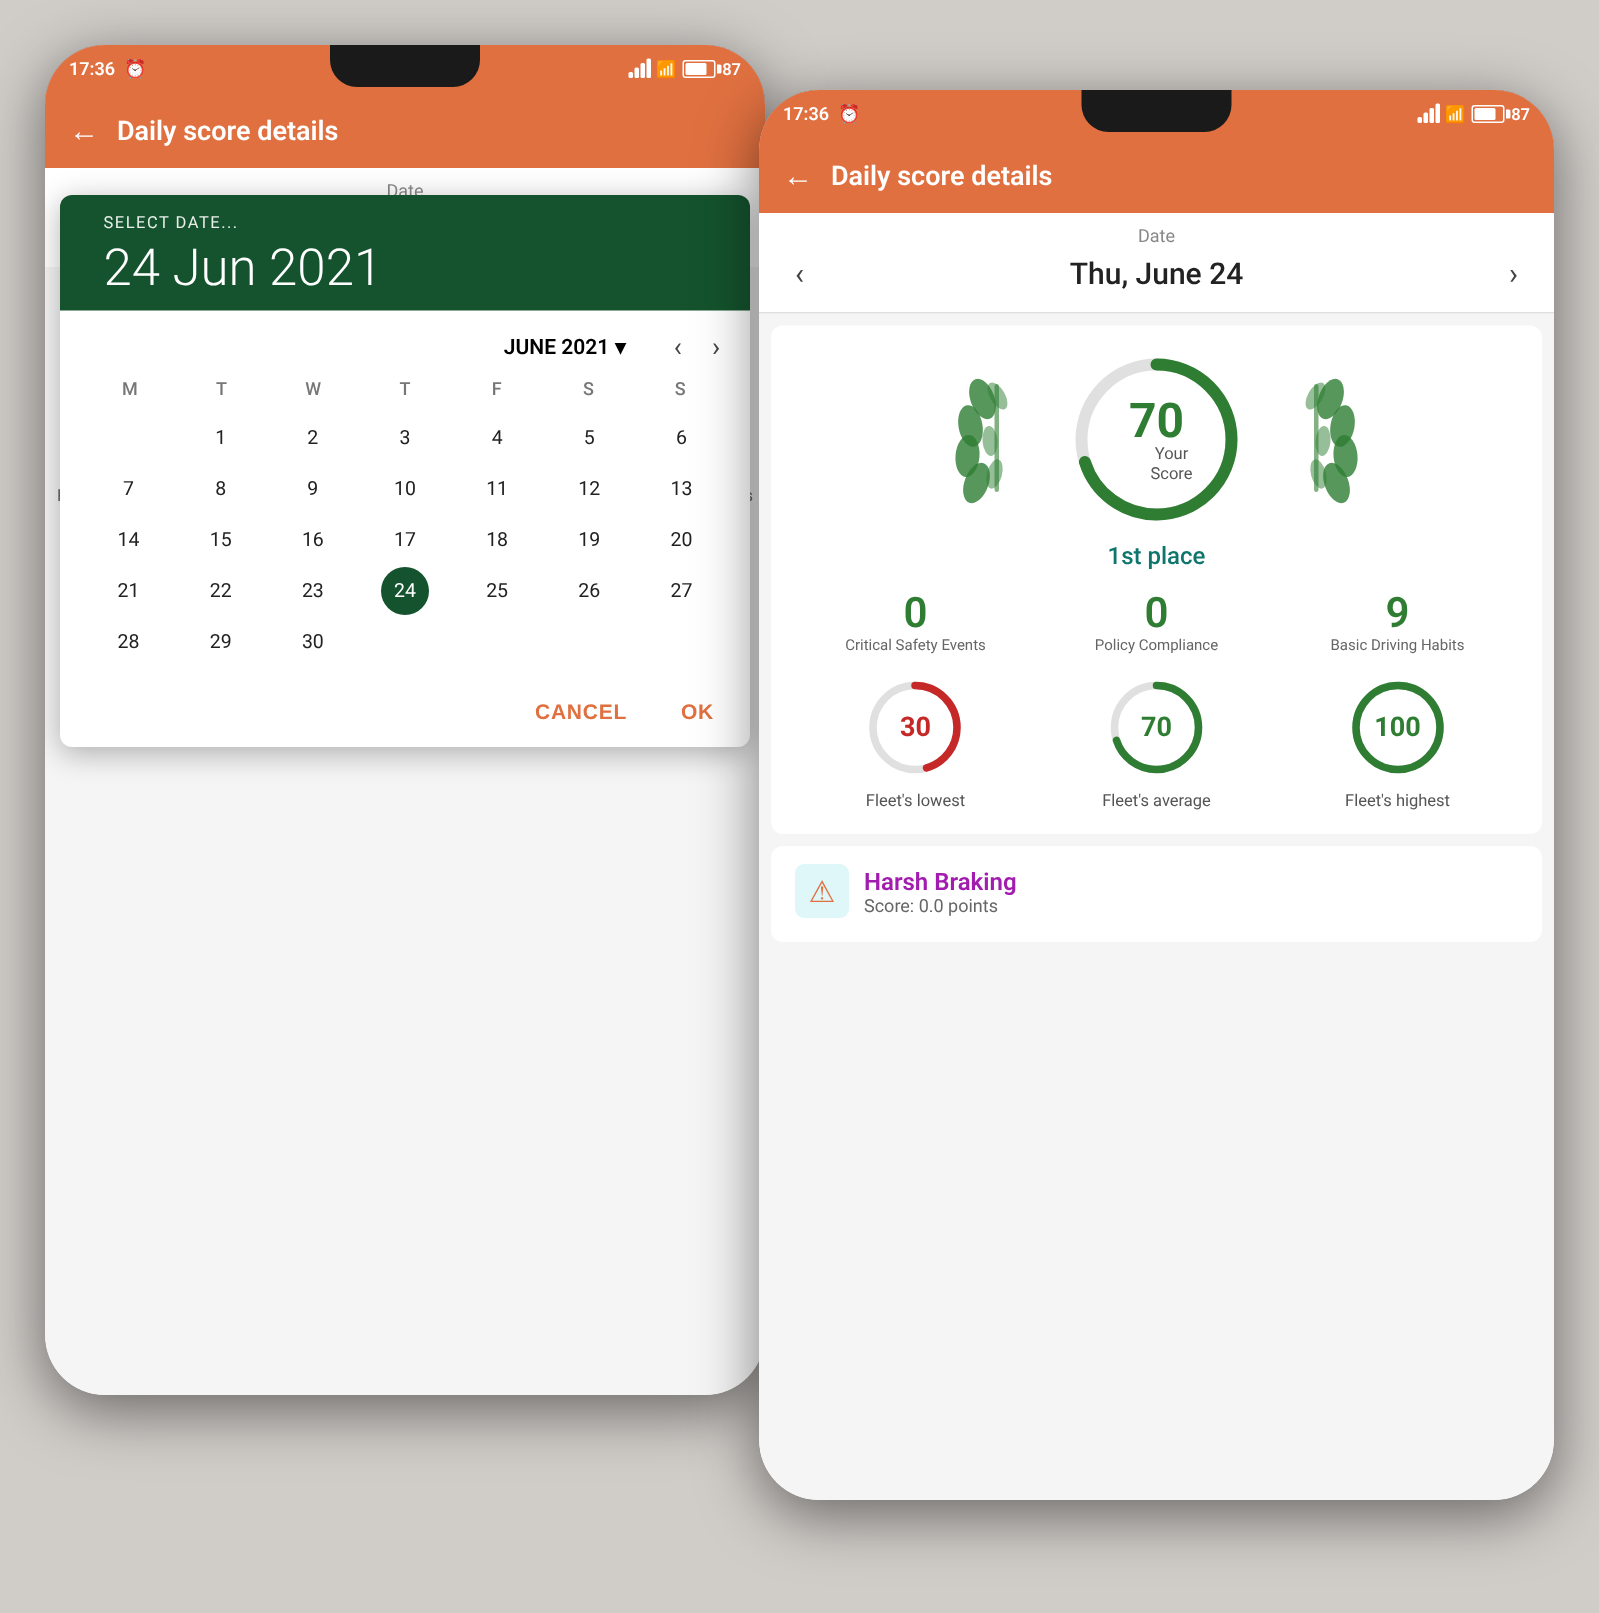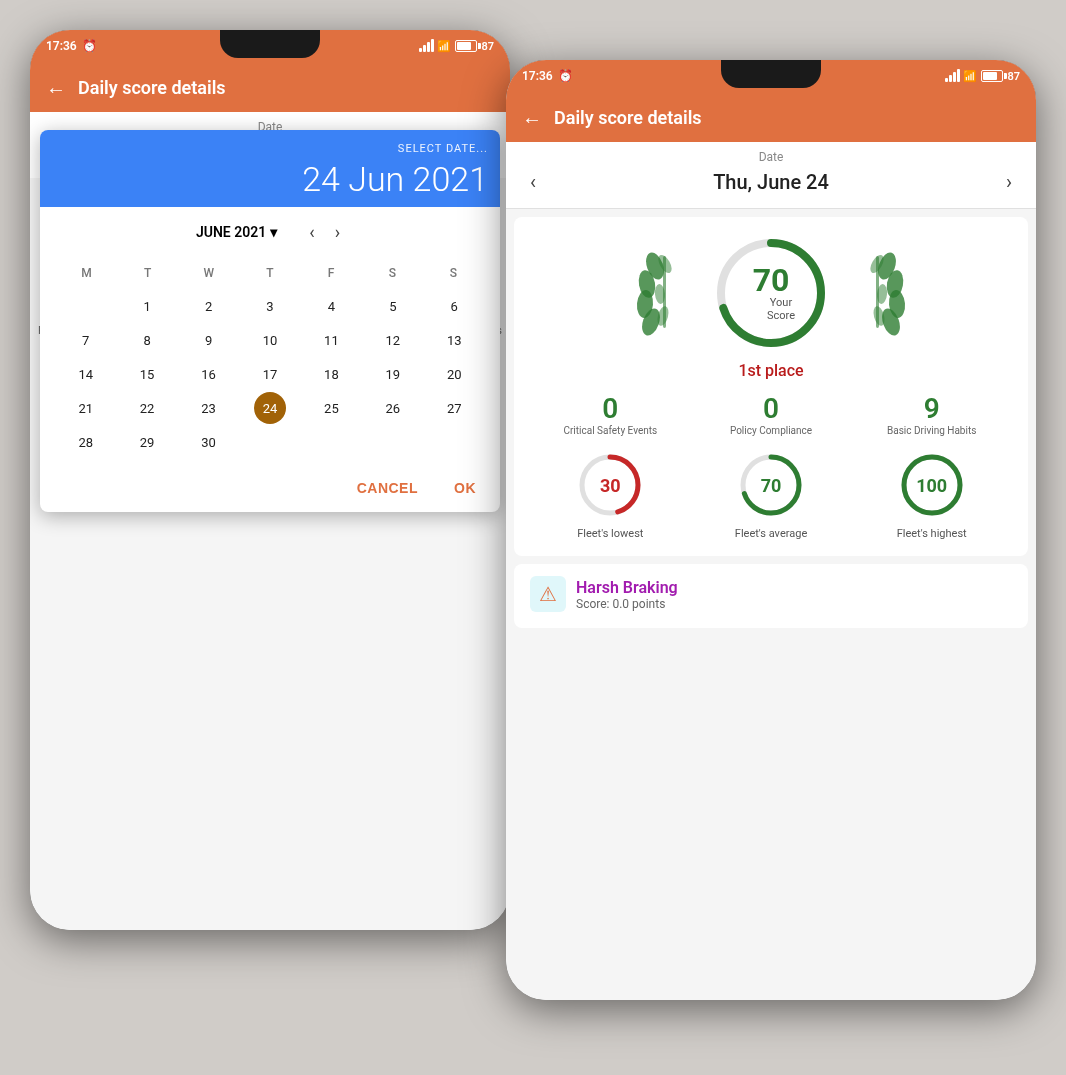--- a/index.html
+++ b/index.html
@@ -227,21 +227,21 @@
 
     .score-label {
       font-size: 11px;
       color: #555;
       margin-left: 20px;
     }
 
     .place-text {
       font-size: 16px;
       font-weight: 500;
-      color: #b91c1c;
+      color: #0f766e;
       margin-bottom: 12px;
     }
 
     
     .stats-row {
       display: flex;
       justify-content: space-around;
       width: 100%;
       margin-bottom: 12px;
     }
@@ -343,24 +343,23 @@
       left: 10px;
       right: 10px;
       background: white;
       border-radius: 8px;
       box-shadow: 0 4px 20px rgba(0,0,0,0.3);
       z-index: 20;
       overflow: hidden;
     }
 
     .picker-header {
-      background: #3b82f6;
+      background: #14532d;
       color: white;
-      padding: 12px 12px 8px;
-      text-align: right;
+      padding: 12px 29px 8px;
     }
 
     .picker-select-label {
       font-size: 11px;
       letter-spacing: 1px;
       opacity: 0.9;
       margin-bottom: 4px;
     }
 
     .picker-date-big {
@@ -368,22 +367,22 @@
       font-weight: 300;
     }
 
     .picker-body {
       padding: 10px 16px;
     }
 
     .picker-month-nav {
       display: flex;
       align-items: center;
-      justify-content: center;
-      margin-bottom: 16px;
+      justify-content: flex-end;
+      margin-bottom: 2px;
       gap: 28px;
     }
 
     .picker-month-label {
       font-size: 14px;
       font-weight: 600;
       display: flex;
       align-items: center;
       gap: 4px;
     }
@@ -428,21 +427,21 @@
       border-radius: 50%;
       width: 32px;
       height: 32px;
       display: flex;
       align-items: center;
       justify-content: center;
       margin: auto;
     }
 
     .cal-day.selected {
-      background: #a16207;
+      background: #14532d;
       color: white;
       border-radius: 50%;
       text-align: center;
     }
 
     .cal-day.empty {
       cursor: default;
     }
 
     .picker-actions {

